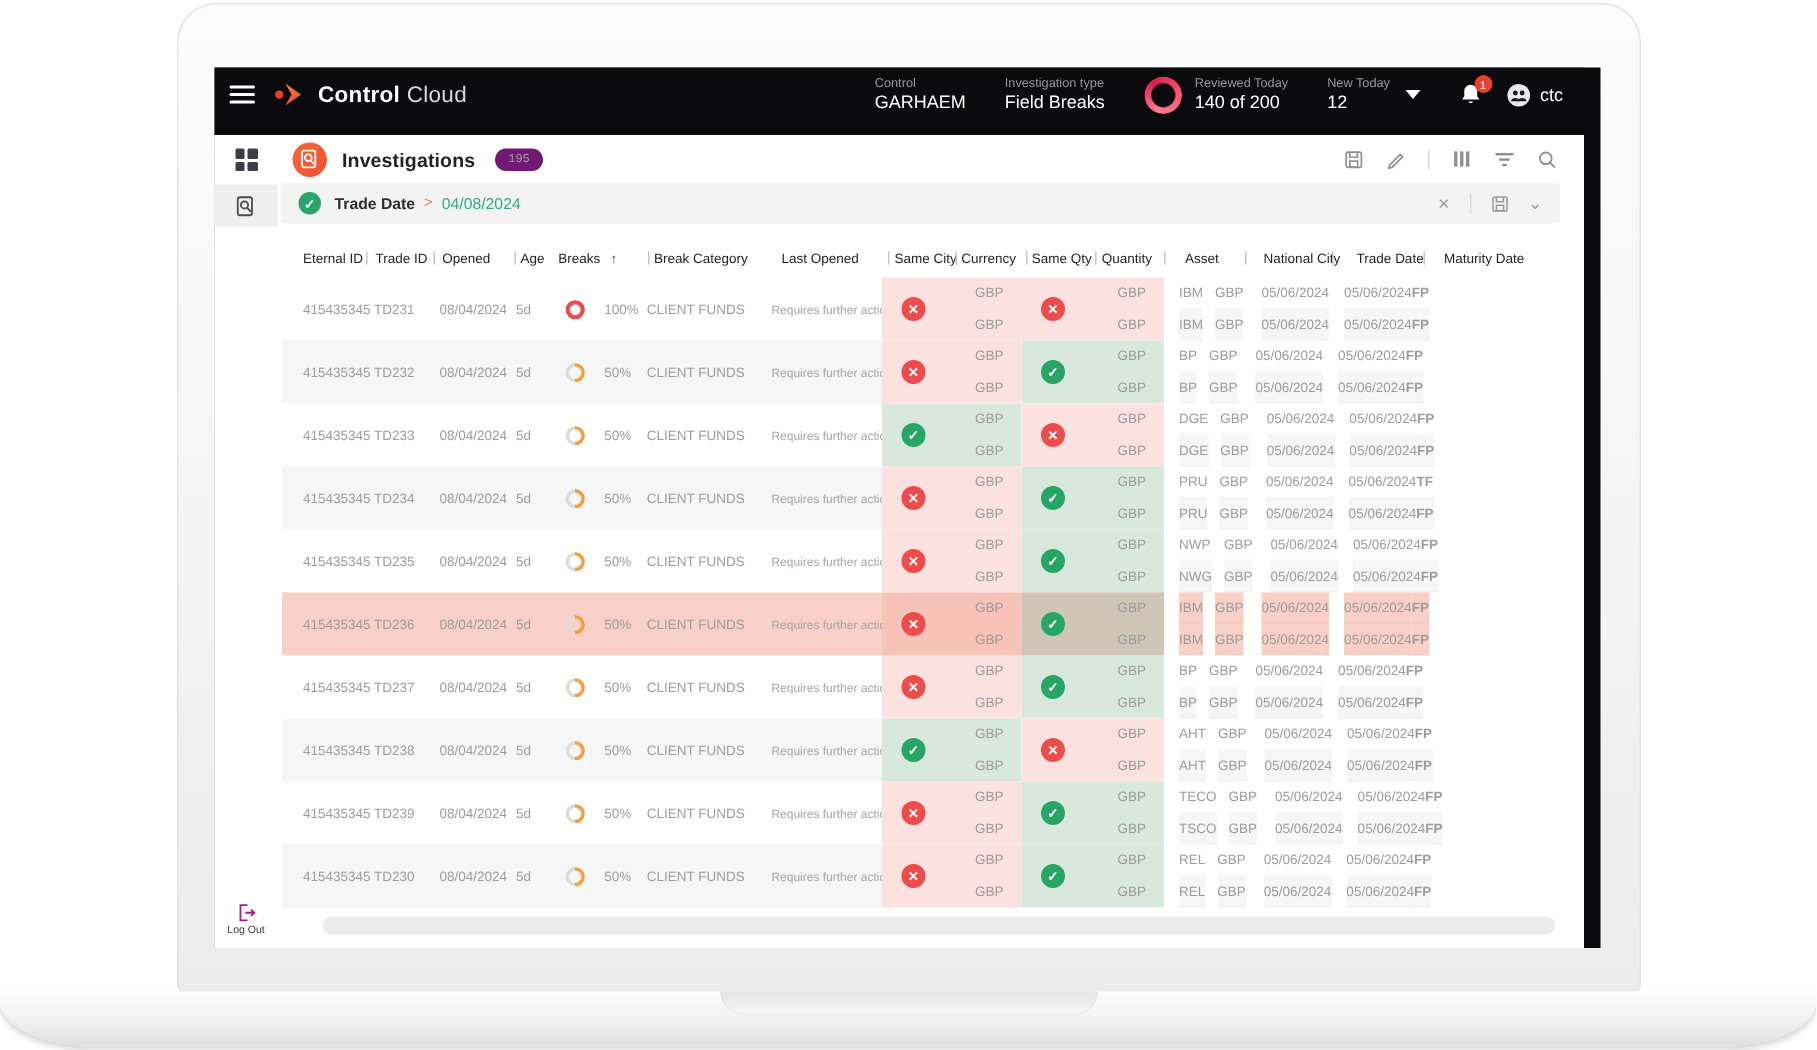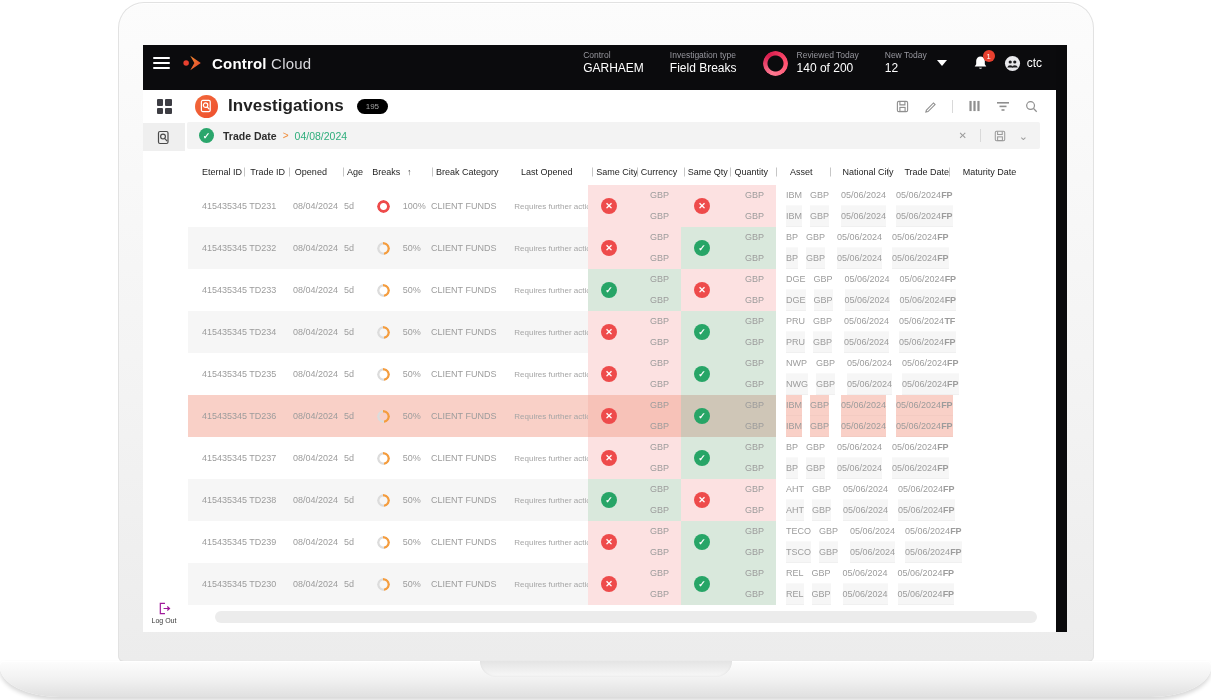--- a/index.html
+++ b/index.html
@@ -64,23 +64,23 @@
   .logout { position:absolute; bottom:8px; left:0; width:42px; display:flex; flex-direction:column;
     align-items:center; gap:2px; cursor:pointer; }
   .logout .lg-lb { font-size:7px; color:#3a3a3a; }
 
   .main { flex:1; display:flex; flex-direction:column; background:#fff; min-width:0; }
 
   
   .toolbar { flex:0 0 32px; display:flex; align-items:center; padding:0 18px 0 10px; }
   .inv-ic { width:23px; height:23px; border-radius:50%;
     background:linear-gradient(135deg,#f26a3b,#ee4f2e); display:flex; align-items:center; justify-content:center; cursor:pointer; }
-  .page-title { font-size:17px; color:#222; font-weight:bold; margin-left:10px; letter-spacing:.1px; }
-  .count-badge { margin-left:13px; background:#000000; color:#a3a3a3; font-size:8px;
-    padding:3px 9px; border-radius:9px; }
+  .page-title { font-size:13px; color:#222; font-weight:bold; margin-left:10px; letter-spacing:.1px; }
+  .count-badge { margin-left:13px; background:#701a75; color:#a3a3a3; font-size:8px;
+    padding:3px 9px; border-radius:9px;font-family:Liberation Mono, monospace; }
   .tb-icons { margin-left:auto; display:flex; align-items:center; gap:15px; }
   .v-div { width:1px; height:13px; background:#d9d9d9; }
   .ic-btn { cursor:pointer; display:flex; align-items:center; color:#8f8f8f; }
 
   
   .filter-bar { flex:0 0 27px; margin:0 16px 0 2px; background:#f3f3f3; border-radius:2px;
     display:flex; align-items:center; padding:0 12px; }
   .chk-circle { width:15px; height:15px; border-radius:50%; background:#2aa66c; color:#fff;
     font-size:9px; font-weight:bold; display:flex; align-items:center; justify-content:center; }
   .flt-field { font-size:10.5px; color:#2d2d2d; font-weight:bold; margin-left:9px; }

